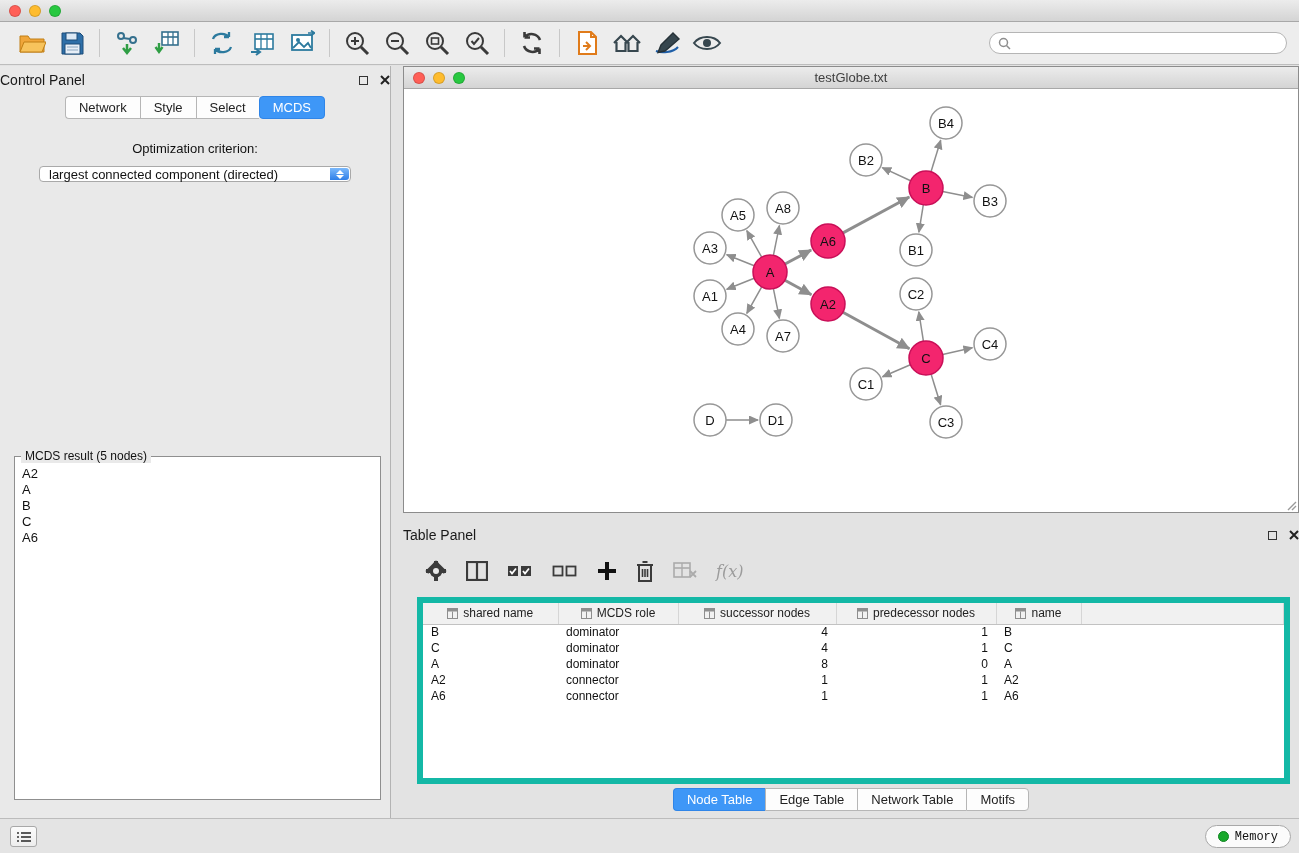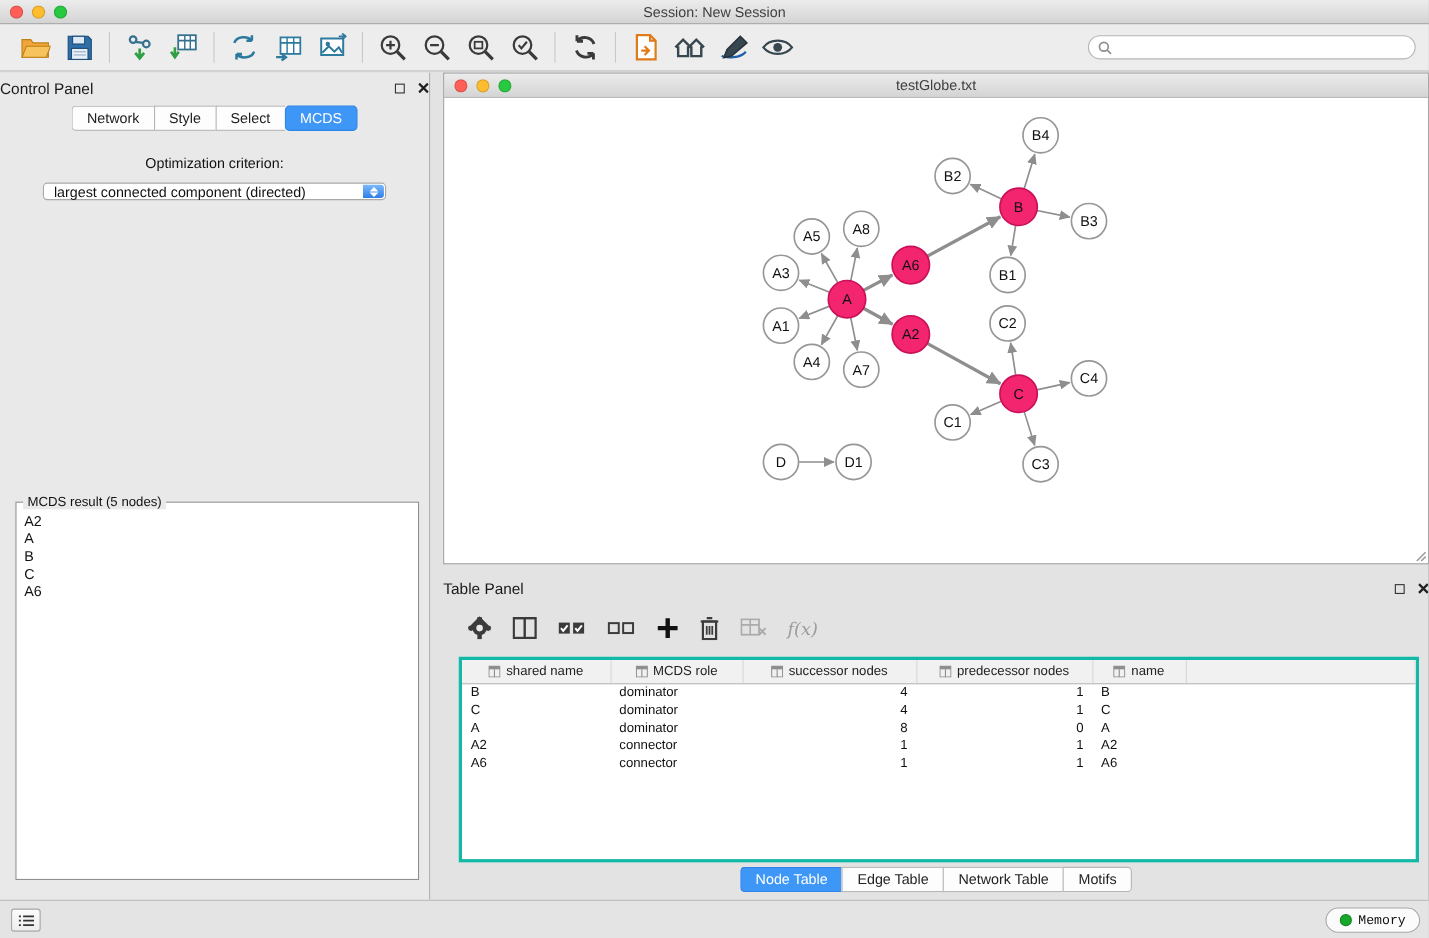--- a/index.html
+++ b/index.html
@@ -49,21 +49,21 @@
   .net-window { position:absolute; left:403px; top:0; width:896px; height:447px; background:#fff; border:1px solid #8C8C8C; }
   .net-titlebar { position:relative; height:22px; background:linear-gradient(#ECECEC,#D4D4D4); border-bottom:1px solid #A8A8A8; display:flex; align-items:center; }
   .net-canvas-wrap { position:absolute; top:22px; left:0; right:0; bottom:0; overflow:hidden; background:#fff; }
   .resize-grip { position:absolute; right:1px; bottom:1px; }
 
   
   .table-panel { position:absolute; left:403px; top:455px; right:0; bottom:0; }
   .tp-toolbar { height:40px; display:flex; align-items:center; gap:19px; padding:0 22px; margin-top:2px; }
   .tp-icon { display:flex; align-items:center; justify-content:center; height:26px; }
   .fx-label { font-family:"DejaVu Serif", serif; font-style:italic; font-size:16px; color:#9B9B9B; }
-  .table-box { position:absolute; left:14px; right:9px; top:76px; bottom:34px; background:#fff; border:3px solid #14b8a6; overflow:hidden; }
+  .table-box { position:absolute; left:14px; right:9px; top:76px; bottom:34px; background:#fff; border:6px solid #14b8a6; overflow:hidden; }
   table.data { border-collapse:collapse; width:100%; table-layout:fixed; }
   table.data th { height:21px; background:#F1F1F1; border-right:1px solid #D6D6D6; border-bottom:1px solid #C2C2C2; font-size:12px; font-weight:normal; color:#222; }
   table.data th .th-inner { display:flex; align-items:center; justify-content:center; gap:5px; }
   table.data td { height:16px; font-size:12px; color:#111; padding:0 8px; white-space:nowrap; overflow:hidden; }
   td.num { text-align:right; padding-right:15px; }
   .tp-tabs { position:absolute; bottom:7px; left:0; right:0; display:flex; justify-content:center; }
   .tp-tab { font-size:13px; padding:3px 13px; background:#FDFDFD; border:1px solid #B6B6B6; border-right:none; color:#222; }
   .tp-tab:first-child { border-radius:4px 0 0 4px; }
   .tp-tab:last-child { border-right:1px solid #B6B6B6; border-radius:0 4px 4px 0; }
   .tp-tab.active { background:#3E97F7; color:#fff; border-color:#2F85E8; }
@@ -78,21 +78,20 @@
 <body>
 
 <div class="app">
 
   <div class="titlebar">
     <div class="lights">
       <div class="light red"></div>
       <div class="light yellow"></div>
       <div class="light green"></div>
     </div>
-    <div class="titlebar-title">Session: New Session</div>
   </div>
 
   <div class="toolbar">
     <div class="tb-btn">
       <svg width="28" height="22" viewBox="0 0 28 22">
           <path d="M2 4 L10 4 L12 7 L26 7 L26 20 L2 20 Z" fill="#F0A63A" stroke="#C07F14" stroke-width="1"></path>
           <path d="M2 20 L6 10 L28 10 L24 20 Z" fill="#F7C35C" stroke="#C07F14" stroke-width="1"></path>
         </svg>
     </div>
     <div class="tb-btn">

